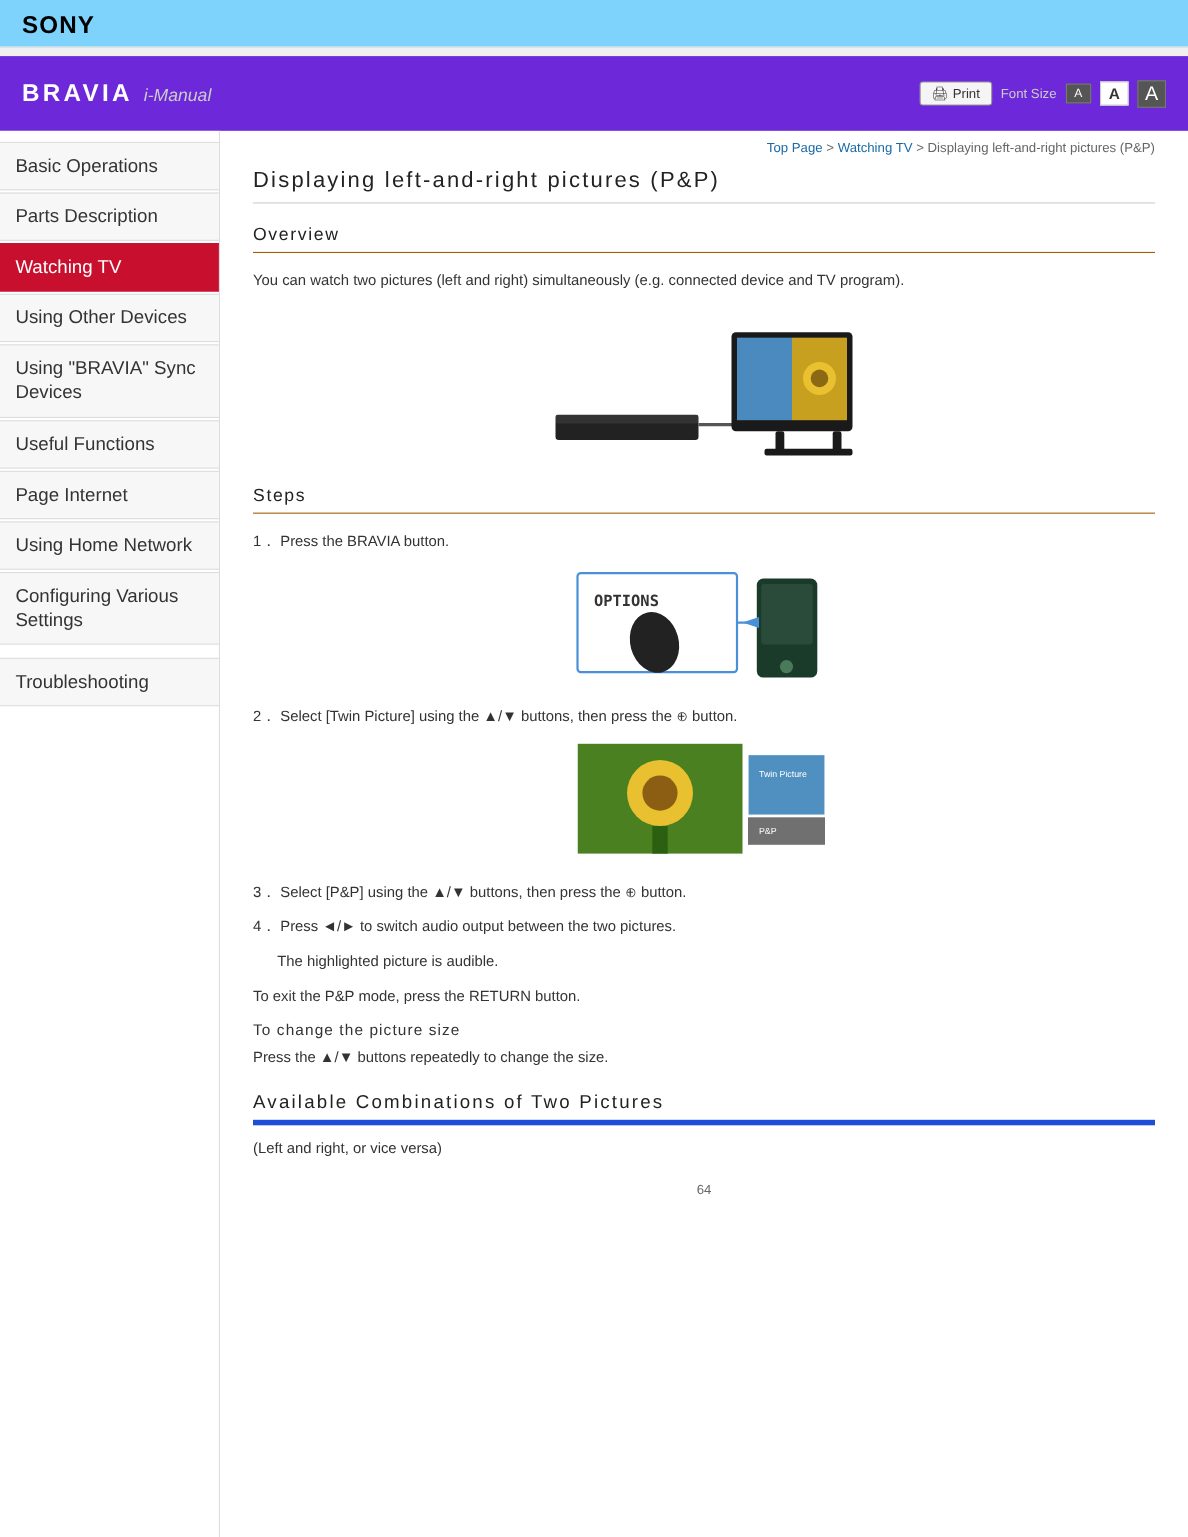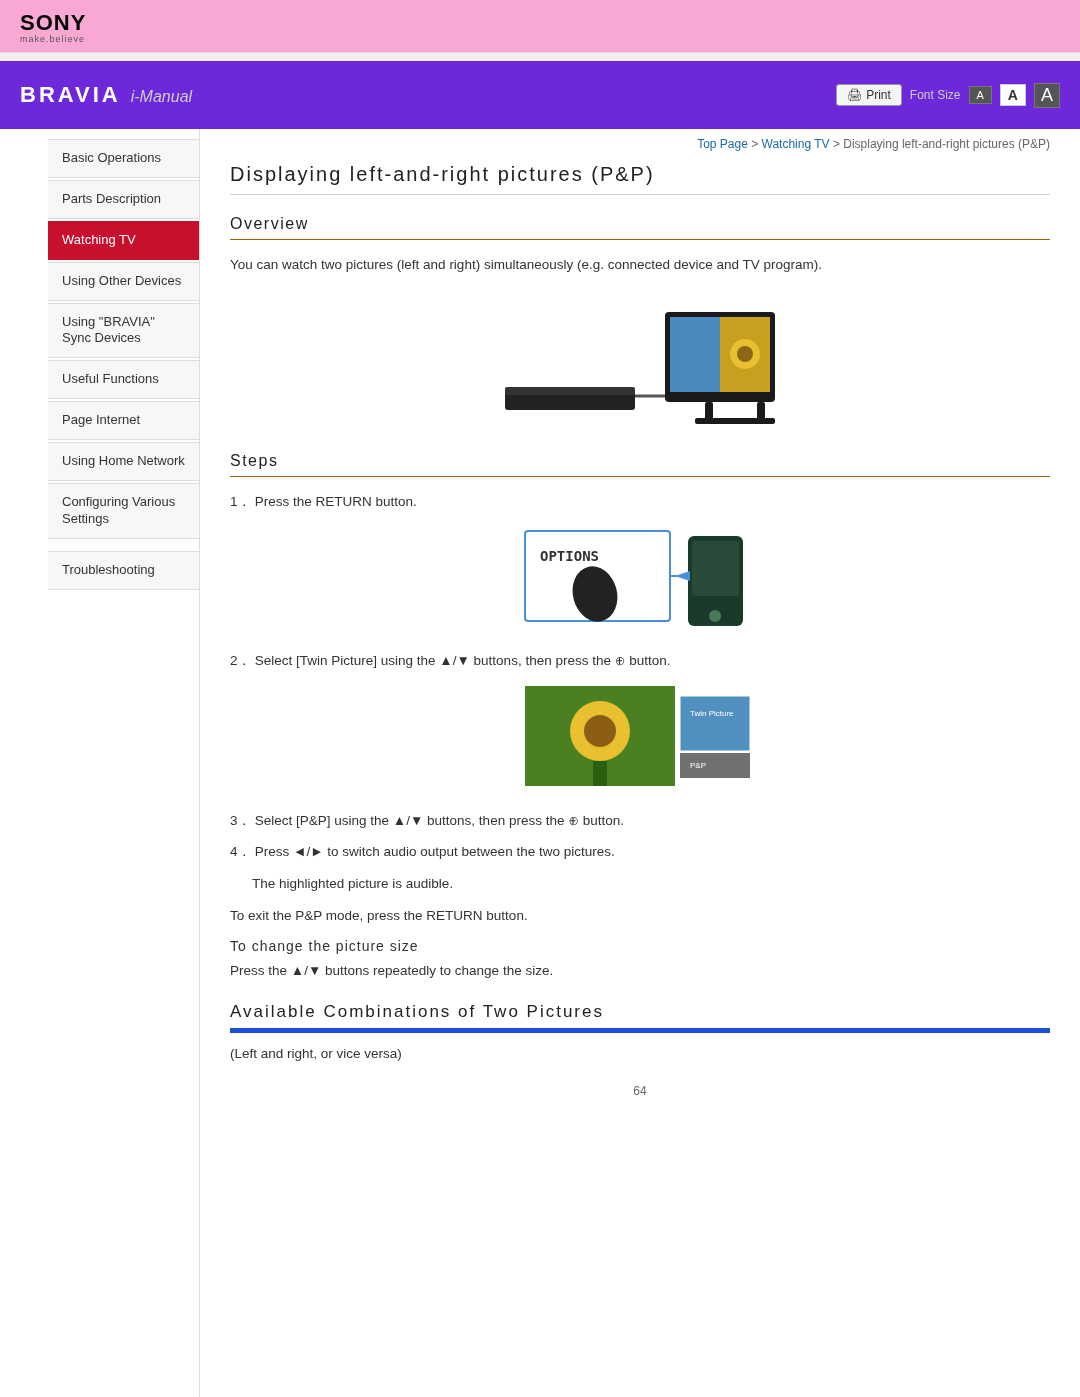--- a/index.html
+++ b/index.html
@@ -6,21 +6,21 @@
     body {
       font-family: Arial, Helvetica, sans-serif;
       background: #f0f0f0;
       width: 1080px;
       min-height: 1397px;
       color: #333;
     }
 
     
     .sony-header {
-      background: #f9a8d4;
+      background: #7dd3fc;
       padding: 12px 20px 8px 20px;
       border-bottom: 1px solid #ddd;
     }
     .sony-logo {
       font-size: 22px;
       font-weight: 900;
       font-family: 'Arial Black', Arial, sans-serif;
       letter-spacing: 1px;
       color: #000;
       line-height: 1;
@@ -111,30 +111,29 @@
     .sidebar {
       width: 200px;
       min-width: 200px;
       background: #fff;
       border-right: 1px solid #ddd;
       padding-top: 10px;
     }
     .sidebar-item {
       display: block;
       padding: 10px 14px;
-      font-size: 13px;
+      font-size: 17px;
       color: #333;
       cursor: pointer;
       border: 1px solid #ddd;
       border-left: none;
       border-right: none;
       background: #f7f7f7;
       margin-bottom: 2px;
       line-height: 1.3;
-      margin-left: 48px;
     }
     .sidebar-item.active {
       background: #c8102e;
       color: #fff;
       border-color: #c8102e;
     }
     .sidebar-divider {
       height: 10px;
     }
 
@@ -244,21 +243,20 @@
       display: flex;
       justify-content: center;
       margin: 16px 0;
     }
   </style>
 </head>
 <body>
 
 <div class="sony-header">
   <div class="sony-logo">SONY</div>
-  <div class="sony-tagline">make.believe</div>
 </div>
 
 <div class="bravia-bar">
   <div class="bravia-title">
     <span class="bravia-logo">BRAVIA</span>
     <span class="bravia-manual">i-Manual</span>
   </div>
   <div class="bravia-controls">
     <button class="print-btn">
       <span>🖨</span>
@@ -325,21 +323,21 @@
         <rect x="210" y="110" width="8" height="18" rx="2" fill="#1a1a1a"></rect>
         <rect x="262" y="110" width="8" height="18" rx="2" fill="#1a1a1a"></rect>
         <rect x="200" y="126" width="80" height="6" rx="2" fill="#1a1a1a"></rect>
       </svg>
     </div>
 
     <h2 class="section-heading">Steps</h2>
 
     <p class="step-item">
       <span class="step-num">1．</span>
-      <span>Press the RETURN button.</span>
+      <span>Press the BRAVIA button.</span>
     </p>
 
     <div class="options-box">
       <svg width="240" height="110" viewBox="0 0 240 110">
 
         <rect x="5" y="5" width="145" height="90" rx="3" fill="#fff" stroke="#4a90d9" stroke-width="2"></rect>
         <text x="20" y="35" font-family="monospace" font-size="14" font-weight="bold" fill="#333">OPTIONS</text>
 
         <ellipse cx="75" cy="68" rx="22" ry="28" fill="#222" transform="rotate(-15, 75, 68)"></ellipse>
 

